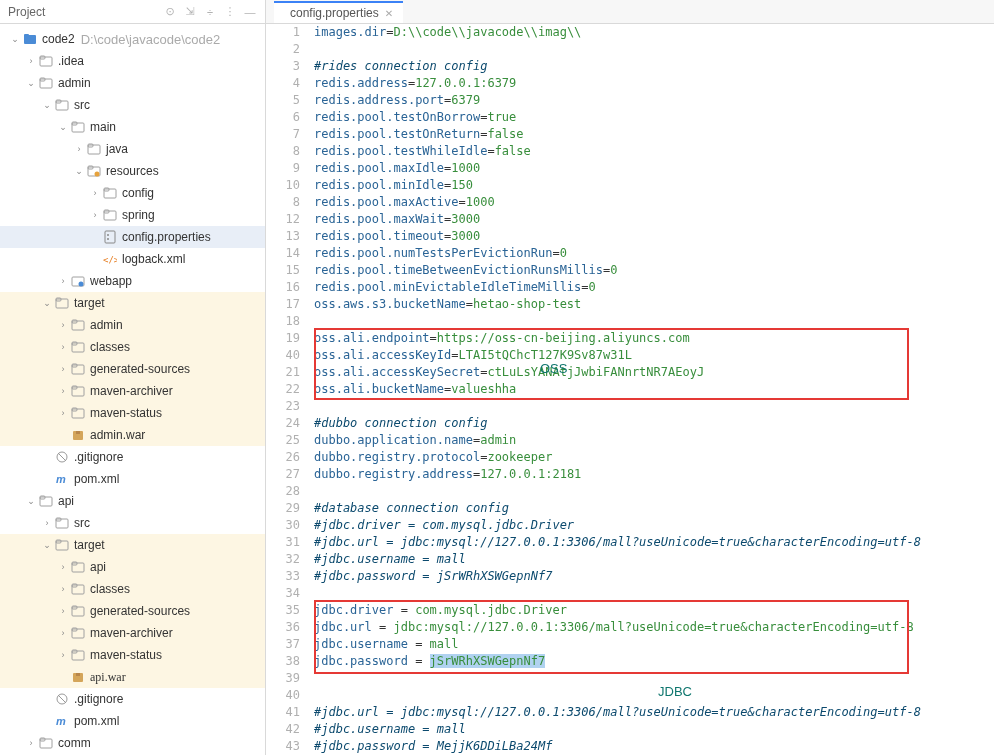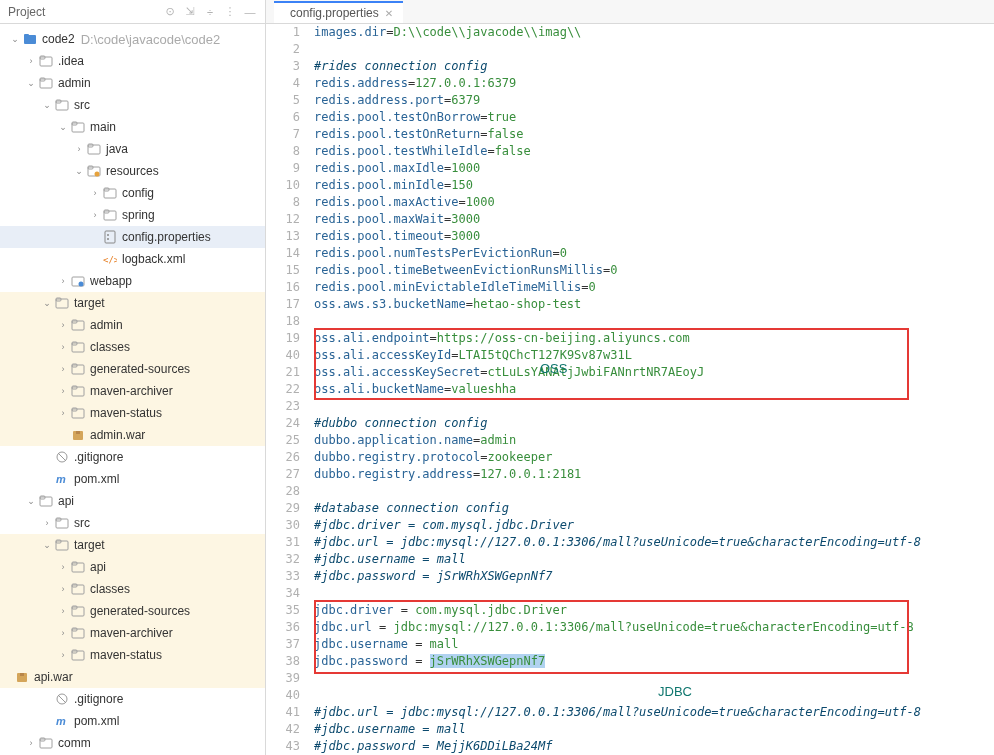--- a/index.html
+++ b/index.html
@@ -333,21 +333,21 @@
       <div class="tree-item target" style="padding-left: 56px;">
         <span class="toggle">›</span>
         <span class="icon">
           <svg viewBox="0 0 14 14">
             <rect x="1" y="3" width="12" height="9" rx="1" fill="none" stroke="#a0a0a0"></rect>
             <rect x="1" y="2" width="5" height="3" rx="1" fill="none" stroke="#a0a0a0"></rect>
           </svg>
         </span>
         <span class="label">maven-status</span>
       </div>
-      <div class="tree-item target" style="">
+      <div class="tree-item target" style="padding-left: 56px; font-family: Liberation Serif, serif;">
         <span class="toggle"></span>
         <span class="icon">
           <svg viewBox="0 0 14 14">
             <rect x="2" y="3" width="10" height="9" rx="1" fill="#d4a55a"></rect>
             <rect x="5" y="3" width="4" height="3" fill="#b8864a"></rect>
           </svg>
         </span>
         <span class="label">api.war</span>
       </div>
       <div class="tree-item" style="padding-left: 40px;">

